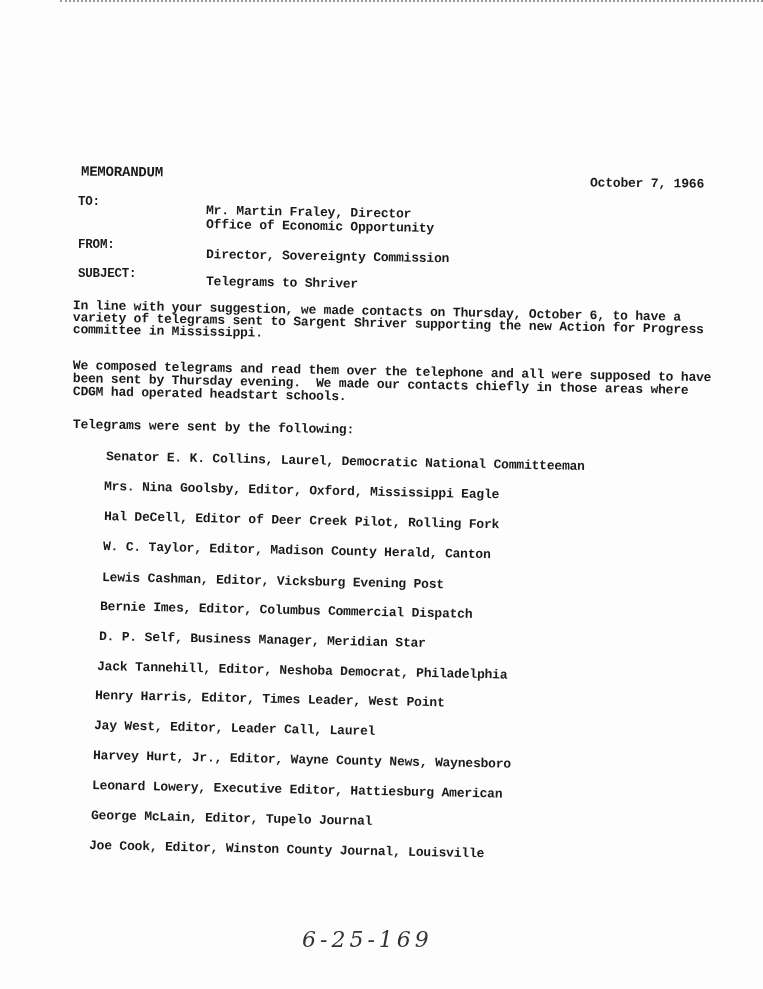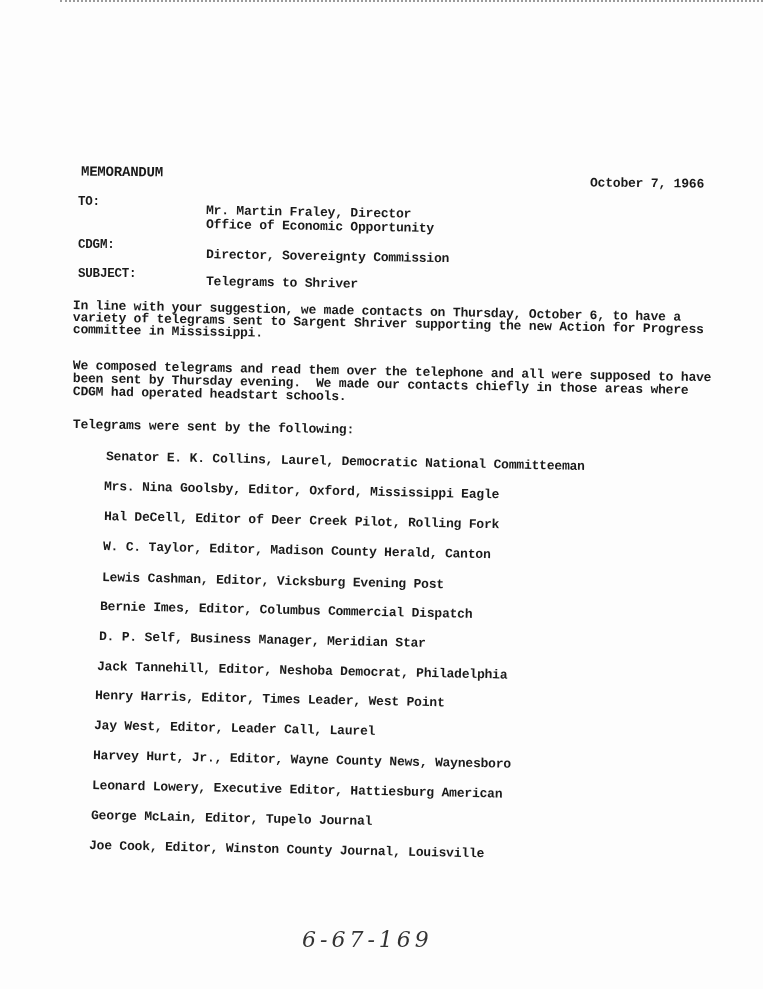--- a/index.html
+++ b/index.html
@@ -28,21 +28,21 @@
 
 <div class="top-border"></div>
 
 <div class="t memo-title">MEMORANDUM</div>
 <div class="t date">October 7, 1966</div>
 
 <div class="t hdr-label" style="top:195px;">TO:</div>
 <div class="t hdr-val" style="top:204px;">Mr. Martin Fraley, Director</div>
 <div class="t hdr-val" style="top:218px;">Office of Economic Opportunity</div>
 
-<div class="t hdr-label" style="top:238px;">CDGM:</div>
+<div class="t hdr-label" style="top:238px;">FROM:</div>
 <div class="t hdr-val" style="top:248px;">Director, Sovereignty Commission</div>
 
 <div class="t hdr-label" style="top:267px;">SUBJECT:</div>
 <div class="t hdr-val" style="top:275px;">Telegrams to Shriver</div>
 
 <div class="t para" style="top:299px;">In line with your suggestion, we made contacts on Thursday, October 6, to have a</div>
 <div class="t para" style="top:311px;">variety of telegrams sent to Sargent Shriver supporting the new Action for Progress</div>
 <div class="t para" style="top:323px;">committee in Mississippi.</div>
 
 <div class="t para" style="top:359px;">We composed telegrams and read them over the telephone and all were supposed to have</div>
@@ -59,13 +59,13 @@
 <div class="t list-item" style="left:100px; top:600px;">Bernie Imes, Editor, Columbus Commercial Dispatch</div>
 <div class="t list-item" style="left:99px; top:630px;">D. P. Self, Business Manager, Meridian Star</div>
 <div class="t list-item" style="left:97px; top:660px;">Jack Tannehill, Editor, Neshoba Democrat, Philadelphia</div>
 <div class="t list-item" style="left:95px; top:689px;">Henry Harris, Editor, Times Leader, West Point</div>
 <div class="t list-item" style="left:94px; top:719px;">Jay West, Editor, Leader Call, Laurel</div>
 <div class="t list-item" style="left:93px; top:749px;">Harvey Hurt, Jr., Editor, Wayne County News, Waynesboro</div>
 <div class="t list-item" style="left:92px; top:779px;">Leonard Lowery, Executive Editor, Hattiesburg American</div>
 <div class="t list-item" style="left:91px; top:809px;">George McLain, Editor, Tupelo Journal</div>
 <div class="t list-item" style="left:89px; top:839px;">Joe Cook, Editor, Winston County Journal, Louisville</div>
 
-<div class="handwritten">6-67-169</div>
+<div class="handwritten">6-25-169</div>
 
 </body></html>

